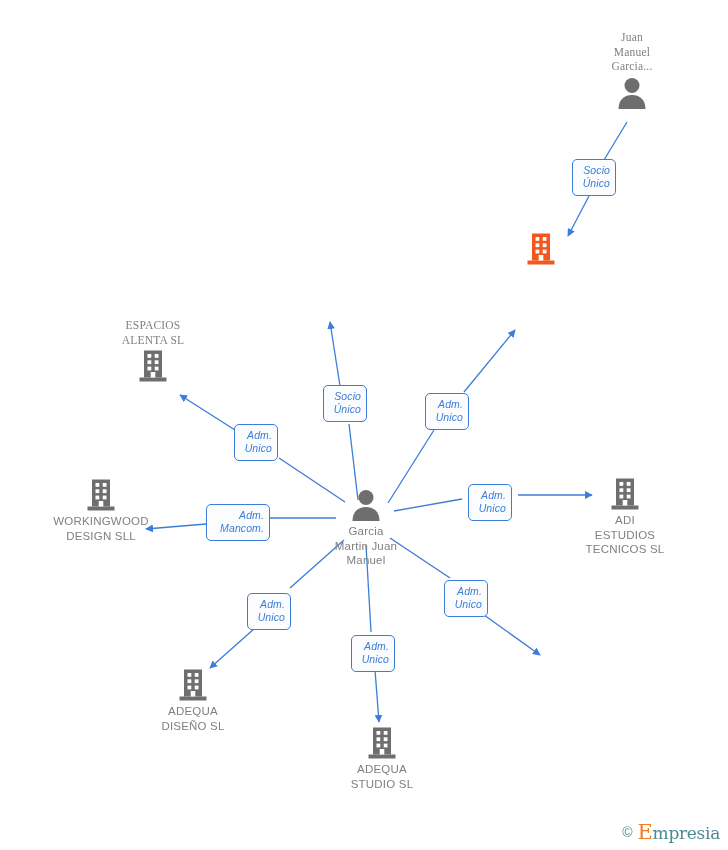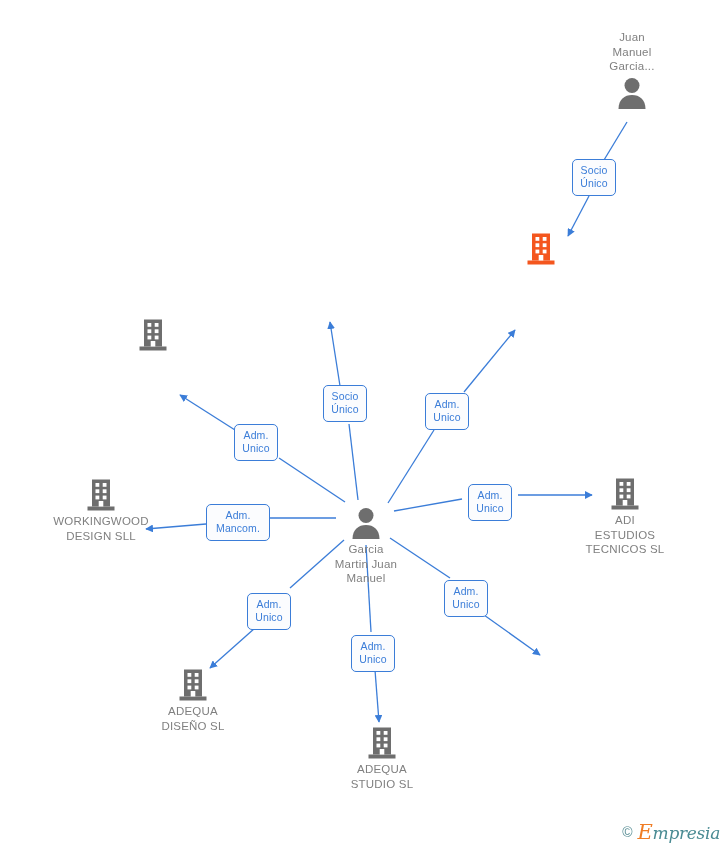--- a/index.html
+++ b/index.html
@@ -35,21 +35,21 @@
     color: #808080;
     font-size: 11.5px;
     line-height: 14.5px;
     letter-spacing: 0.2px;
   }
   .node .label-above,
   .node .label-below {
     display: block;
     white-space: pre-line;
   }
-  .node .label-above { margin-bottom: 2px; }
+  .node .label-above { margin-bottom: 2px; font-family: Liberation Serif, serif; }
   .node .label-below { margin-top: 2px; }
 
   .icon-wrap {
     display: block;
     line-height: 0;
   }
   .icon-wrap svg { display: inline-block; }
 
   .node.highlight .label-above,
   .node.highlight .label-below {
@@ -60,44 +60,44 @@
   
   .edge-label {
     position: absolute;
     box-sizing: border-box;
     background: #fbfcfe;
     border: 1.3px solid #3b7dd8;
     border-radius: 5px;
     color: #3b7dd8;
     font-size: 10.5px;
     line-height: 13px;
-    text-align: center;
+    text-align: right;
     padding: 4px 5px 5px 5px;
     white-space: pre-line;
     letter-spacing: 0.1px;
+    font-style: italic;
   }
 
   
   #watermark {
     position: absolute;
     right: 8px;
     bottom: 6px;
     display: flex;
     align-items: center;
     gap: 5px;
     font-size: 15px;
     user-select: none;
   }
   #watermark .copy {
     color: #5a8f96;
     font-size: 14px;
   }
   #watermark .brand {
     font-family: "DejaVu Serif", serif;
-    font-style: italic;
     font-size: 17px;
     color: #4a8b93;
     letter-spacing: -0.3px;
     text-align: center;
   }
   #watermark .brand .e {
     color: #f07d25;
     font-size: 21px;
   }
 </style>
@@ -182,20 +182,22 @@
         <rect x="16.7" y="11.3" width="3.8" height="3.8" fill="#ffffff"></rect>
         <rect x="9.5" y="17.6" width="3.8" height="3.8" fill="#ffffff"></rect>
         <rect x="16.7" y="17.6" width="3.8" height="3.8" fill="#ffffff"></rect>
         <rect x="12.7" y="23" width="4.6" height="5.5" fill="#ffffff"></rect>
       </svg>
     </span>
   </div>
 
 
   <div class="node" style="left:153px; top:318px;">
+    <span class="label-above">ESPACIOS
+ALENTA SL</span>
     <span class="icon-wrap">
       <svg width="30" height="34" viewBox="0 0 30 34">
         <rect x="6" y="1.5" width="18" height="27" fill="#6e6e6e"></rect>
         <rect x="1.5" y="28.5" width="27" height="4" fill="#6e6e6e"></rect>
         <rect x="9.5" y="5" width="3.8" height="3.8" fill="#ffffff"></rect>
         <rect x="16.7" y="5" width="3.8" height="3.8" fill="#ffffff"></rect>
         <rect x="9.5" y="11.3" width="3.8" height="3.8" fill="#ffffff"></rect>
         <rect x="16.7" y="11.3" width="3.8" height="3.8" fill="#ffffff"></rect>
         <rect x="9.5" y="17.6" width="3.8" height="3.8" fill="#ffffff"></rect>
         <rect x="16.7" y="17.6" width="3.8" height="3.8" fill="#ffffff"></rect>
@@ -271,21 +273,21 @@
         <rect x="9.5" y="17.6" width="3.8" height="3.8" fill="#ffffff"></rect>
         <rect x="16.7" y="17.6" width="3.8" height="3.8" fill="#ffffff"></rect>
         <rect x="12.7" y="23" width="4.6" height="5.5" fill="#ffffff"></rect>
       </svg>
     </span>
     <span class="label-below">ADI
 ESTUDIOS
 TECNICOS SL</span>
   </div>
 
-  <div class="node" style="left:366px; top:506px;">
+  <div class="node" style="left:366px; top:488px;">
     <span class="icon-wrap">
       <svg width="30" height="34" viewBox="0 0 30 34">
         <circle cx="15" cy="9.5" r="7.5" fill="#6e6e6e"></circle>
         <path d="M1.5 33 C1.5 23.5 7.5 19 15 19 C22.5 19 28.5 23.5 28.5 33 Z" fill="#6e6e6e"></path>
       </svg>
     </span>
     <span class="label-below">Garcia
 Martin Juan
 Manuel</span>
   </div>

